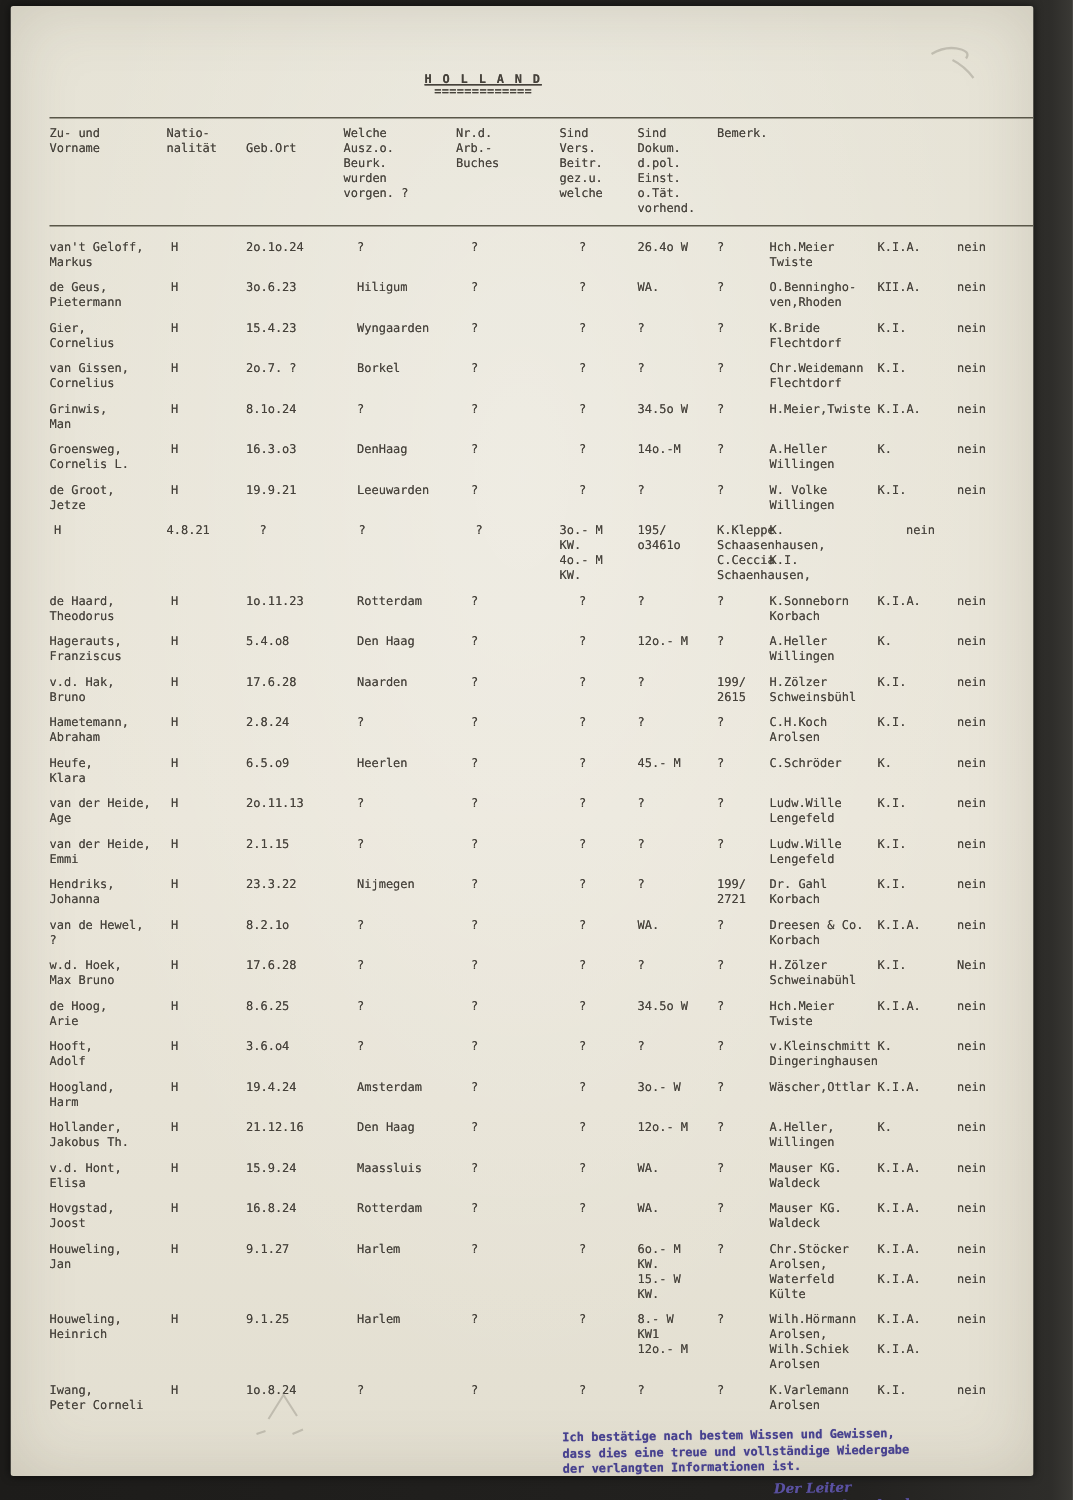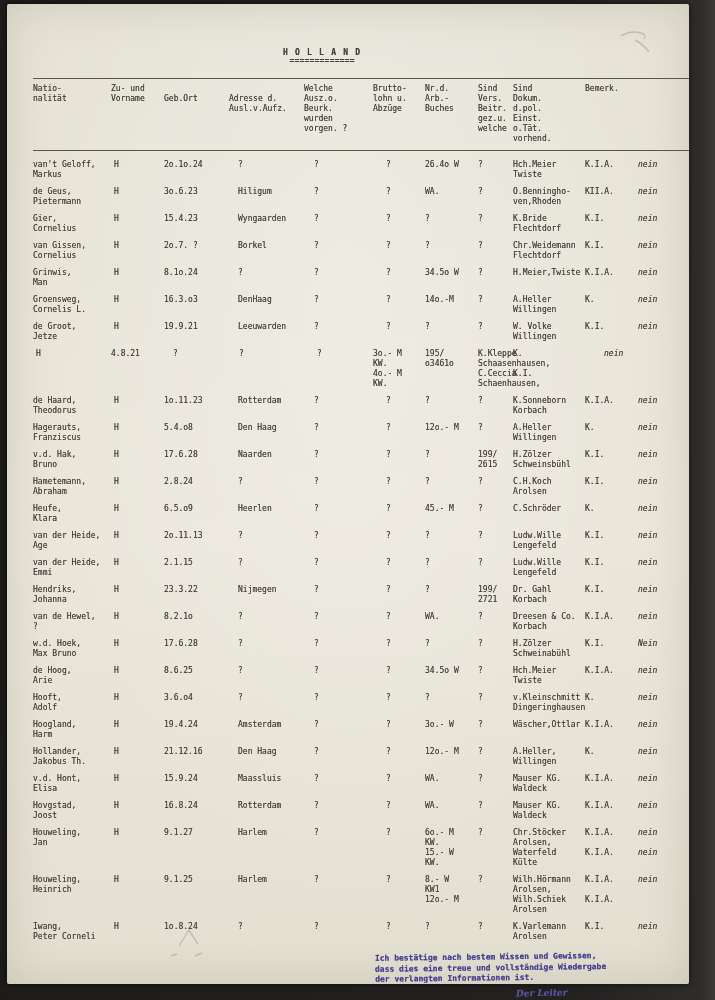--- a/index.html
+++ b/index.html
@@ -8,32 +8,32 @@
   .scene{position:absolute;width:715px;height:1000px;
        background:linear-gradient(90deg,#1d1c1a 0%,#232220 80%,#2e2d2a 98%,#3a3935 100%),#201f1d;}
   .paper{position:absolute;left:7px;top:4px;width:682px;height:980px;
        background:
          radial-gradient(ellipse at 50% 32%, rgba(255,255,255,0.28), rgba(255,255,255,0) 65%),
          linear-gradient(180deg,#e6e3d6,#eae6da 55%,#e3dfd1);
        box-shadow:inset 0 0 45px rgba(95,85,60,0.18), 0 0 6px rgba(0,0,0,0.6);
        border-radius:2px;}
   .ink{color:#45413a;text-shadow:0 0 0.35px rgba(69,65,58,0.65);}
   .title-wrap{margin:44px 0 0 276px;width:max-content;text-align:center;}
-  .doc-title{font-size:8px;line-height:10px;letter-spacing:1.2px;font-weight:bold;white-space:pre;}
+  .doc-title{font-size:8px;line-height:10px;letter-spacing:1.2px;font-weight:bold;white-space:pre;text-decoration:underline;}
   .doc-underline{font-size:8px;line-height:6px;letter-spacing:0.2px;white-space:pre;margin-top:0px;font-weight:bold;}
   .table{margin:14px 0 0 26px;width:656px;}
   .thead,.trow{display:grid;grid-template-columns:78px 53px 65px 75px 69px 52px 53px 35px 72px 34px 34px 36px;}
   .thead{border-top:1px solid #595648;border-bottom:1px solid #595648;padding:5px 0 6px 0;}
   .cell{white-space:pre;font-size:8px;line-height:10px;overflow:visible;}
   .tbody{display:flex;flex-direction:column;gap:7px;padding-top:9px;}
   .trow .c2{padding-left:3px;}
   .trow .c4{padding-left:9px;}
   .trow .c5{padding-left:10px;}
   .trow .c6{padding-left:13px;}
-  .trow .c11{padding-left:19px;font-style:italic;}
+  .trow .c11{padding-left:19px;}
   .thead .c4{padding-top:10px;}
   .thead .c5{padding-top:10px;}
   .footer{position:relative;margin:10px 0 0 368px;width:300px;}
   .cert{font-size:8px;line-height:10.5px;white-space:pre;color:#47418f;font-weight:bold;
         text-shadow:0 0 0.5px rgba(71,65,143,0.7);transform:rotate(-0.7deg);}
   .office-stamp{margin:4px 0 0 60px;width:214px;text-align:center;white-space:pre;
         font-family:"DejaVu Serif","Liberation Serif",serif;font-style:italic;font-weight:bold;
         font-size:9px;line-height:11.5px;color:#5a51a2;transform:rotate(-1.2deg);
         text-shadow:0 0 0.5px rgba(90,81,162,0.6);}
   .signature{position:absolute;left:108px;top:58px;}
@@ -48,35 +48,30 @@
 <div class="scene">
   <div class="paper">
 
     <div class="title-wrap">
       <div class="doc-title ink">H O L L A N D</div>
       <div class="doc-underline ink">=============</div>
     </div>
 
     <div class="table">
       <div class="thead" id="thead">
+          <div class="cell ink c1">Zu- und
+Vorname</div>
           <div class="cell ink c2">Natio-
 nalität</div>
-          <div class="cell ink c1">Zu- und
-Vorname</div>
           <div class="cell ink c4">Geb.Ort</div>
-          <div class="cell ink c5">Adresse d.
-Ausl.v.Aufz.</div>
           <div class="cell ink c6">Welche
 Ausz.o.
 Beurk.
 wurden
 vorgen. ?</div>
-          <div class="cell ink c7">Brutto-
-lohn u.
-Abzüge</div>
           <div class="cell ink c8">Nr.d.
 Arb.-
 Buches</div>
           <div class="cell ink c10">Sind
 Vers.
 Beitr.
 gez.u.
 welche</div>
           <div class="cell ink c11">Sind
 Dokum.

